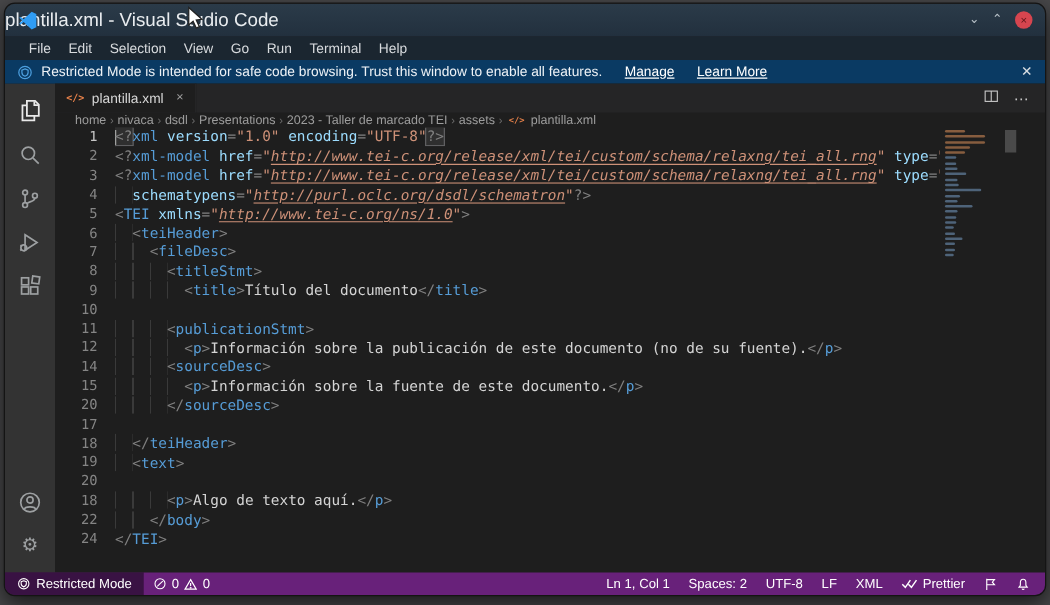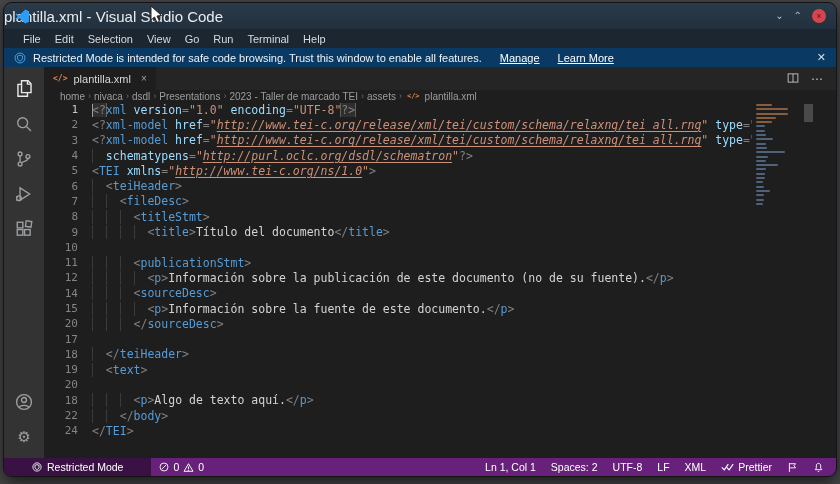--- a/index.html
+++ b/index.html
@@ -70,21 +70,21 @@
   .hl { border:1px solid #5f5f61; background:rgba(110,110,110,.22); margin:-1px; }
   .caret { display:inline-block; width:1px; height:13px; background:#aeafad; vertical-align:middle; margin-right:-1px; }
 
   .minimap { position:absolute; top:2px; right:34px; width:46px; }
   .mm-bar { height:2px; margin-bottom:2.3px; border-radius:1px; opacity:.85; }
   .vscrollbar { position:absolute; top:2px; right:23px; width:9px; height:18px; background:#4a4a4a; }
 
   
   .statusbar { height:18px; flex:none; background:var(--status-bg,#68217a); display:flex; align-items:center;
     color:#ffffff; font-size:10.5px; }
-  .sb-restricted { height:100%; display:flex; align-items:center; gap:5px; padding:0 28px; background:rgba(0,0,0,.45);text-align:center; }
+  .sb-restricted { height:100%; display:flex; align-items:center; gap:5px; padding:0 10px; background:rgba(0,0,0,.45);text-align:center; }
   .sb-problems { display:flex; align-items:center; gap:4px; padding:0 8px; }
   .sb-right { margin-left:auto; display:flex; align-items:center; gap:15px; padding-right:12px; }
   .sb-item { display:flex; align-items:center; gap:4px; }
 
   .mouse-cursor { position:absolute; left:150px; top:5px; z-index:50; pointer-events:none; }
 </style>
 </head>
 <body>
 
 <div class="window">

